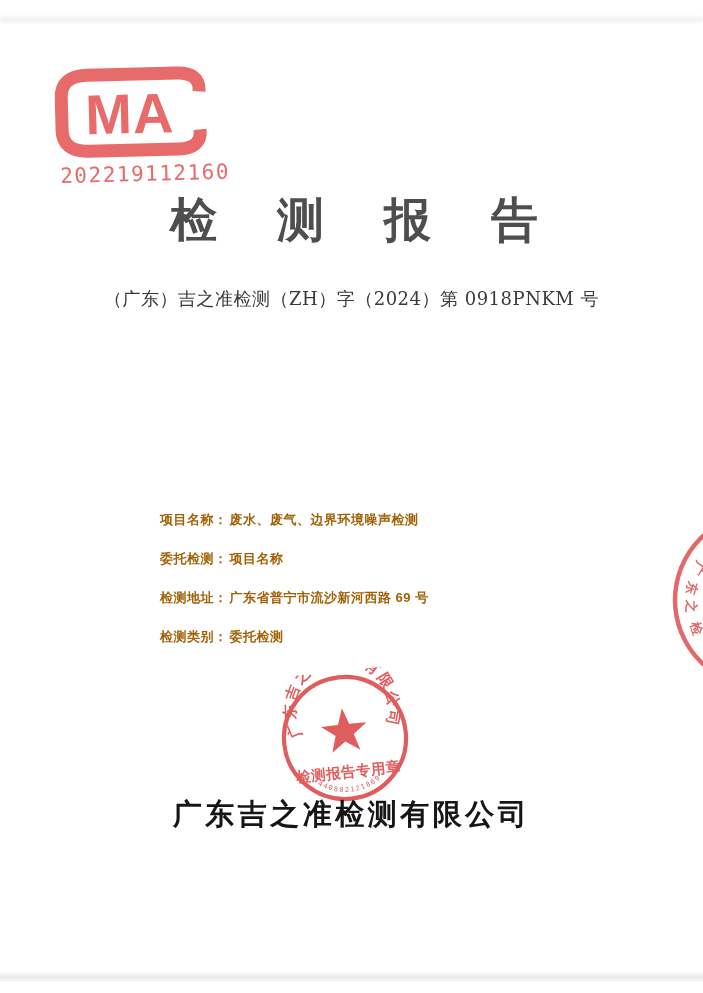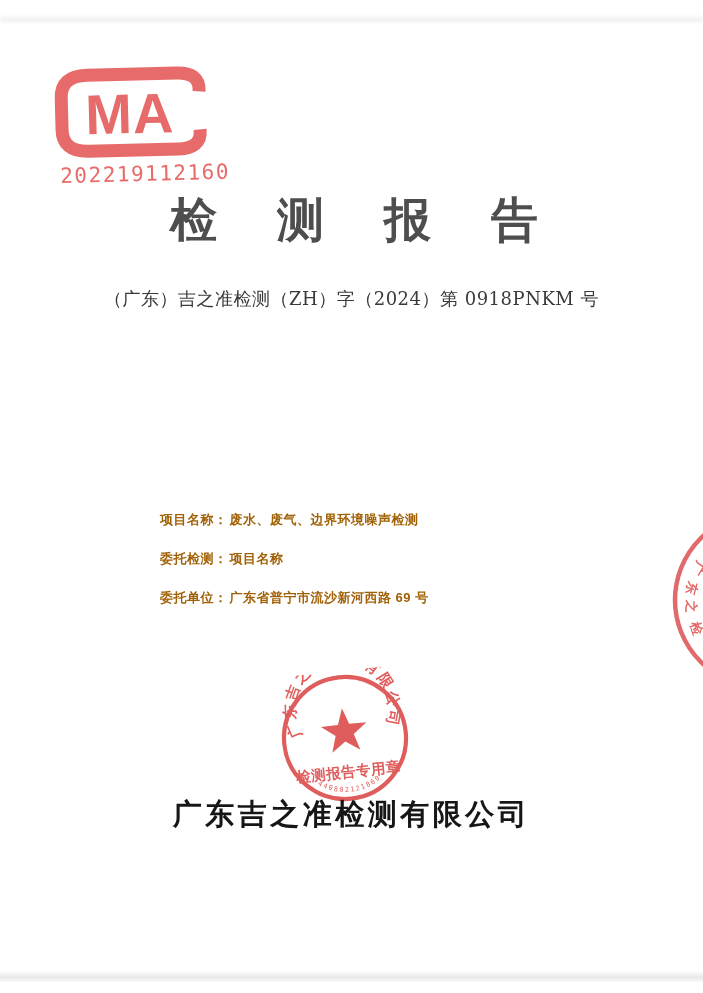--- a/index.html
+++ b/index.html
@@ -98,21 +98,24 @@
   <div class="report-no">（广东）吉之准检测（ZH）字（2024）第 0918PNKM 号</div>
 
   <div class="info">
     <div class="info-row">
       <span class="lbl">项目名称：</span><span>废水、废气、边界环境噪声检测</span>
     </div>
     <div class="info-row">
       <span class="lbl">委托检测：</span><span>项目名称</span>
     </div>
     <div class="info-row">
-      <span class="lbl">委托单位：</span><span>广东省普宁市流沙新河西路 69 号</span>
+      <span class="lbl">检测地址：</span><span>广东省普宁市流沙新河西路 69 号</span>
+    </div>
+    <div class="info-row">
+      <span class="lbl">检测类别：</span><span>委托检测</span>
     </div>
   </div>
 
   <div class="seal">
     <svg width="134" height="134" viewBox="0 0 134 134">
       <defs>
         <path id="sealTopArc" d="M 22.3 52.5 A 47 47 0 1 1 111.7 52.5" fill="none"></path>
         <path id="sealBottomArc" d="M 25.6 101.7 A 54 54 0 0 0 108.4 101.7" fill="none"></path>
       </defs>
       <circle cx="67" cy="67" r="61" fill="none" stroke="#dd4f4e" stroke-width="4.2"></circle>

